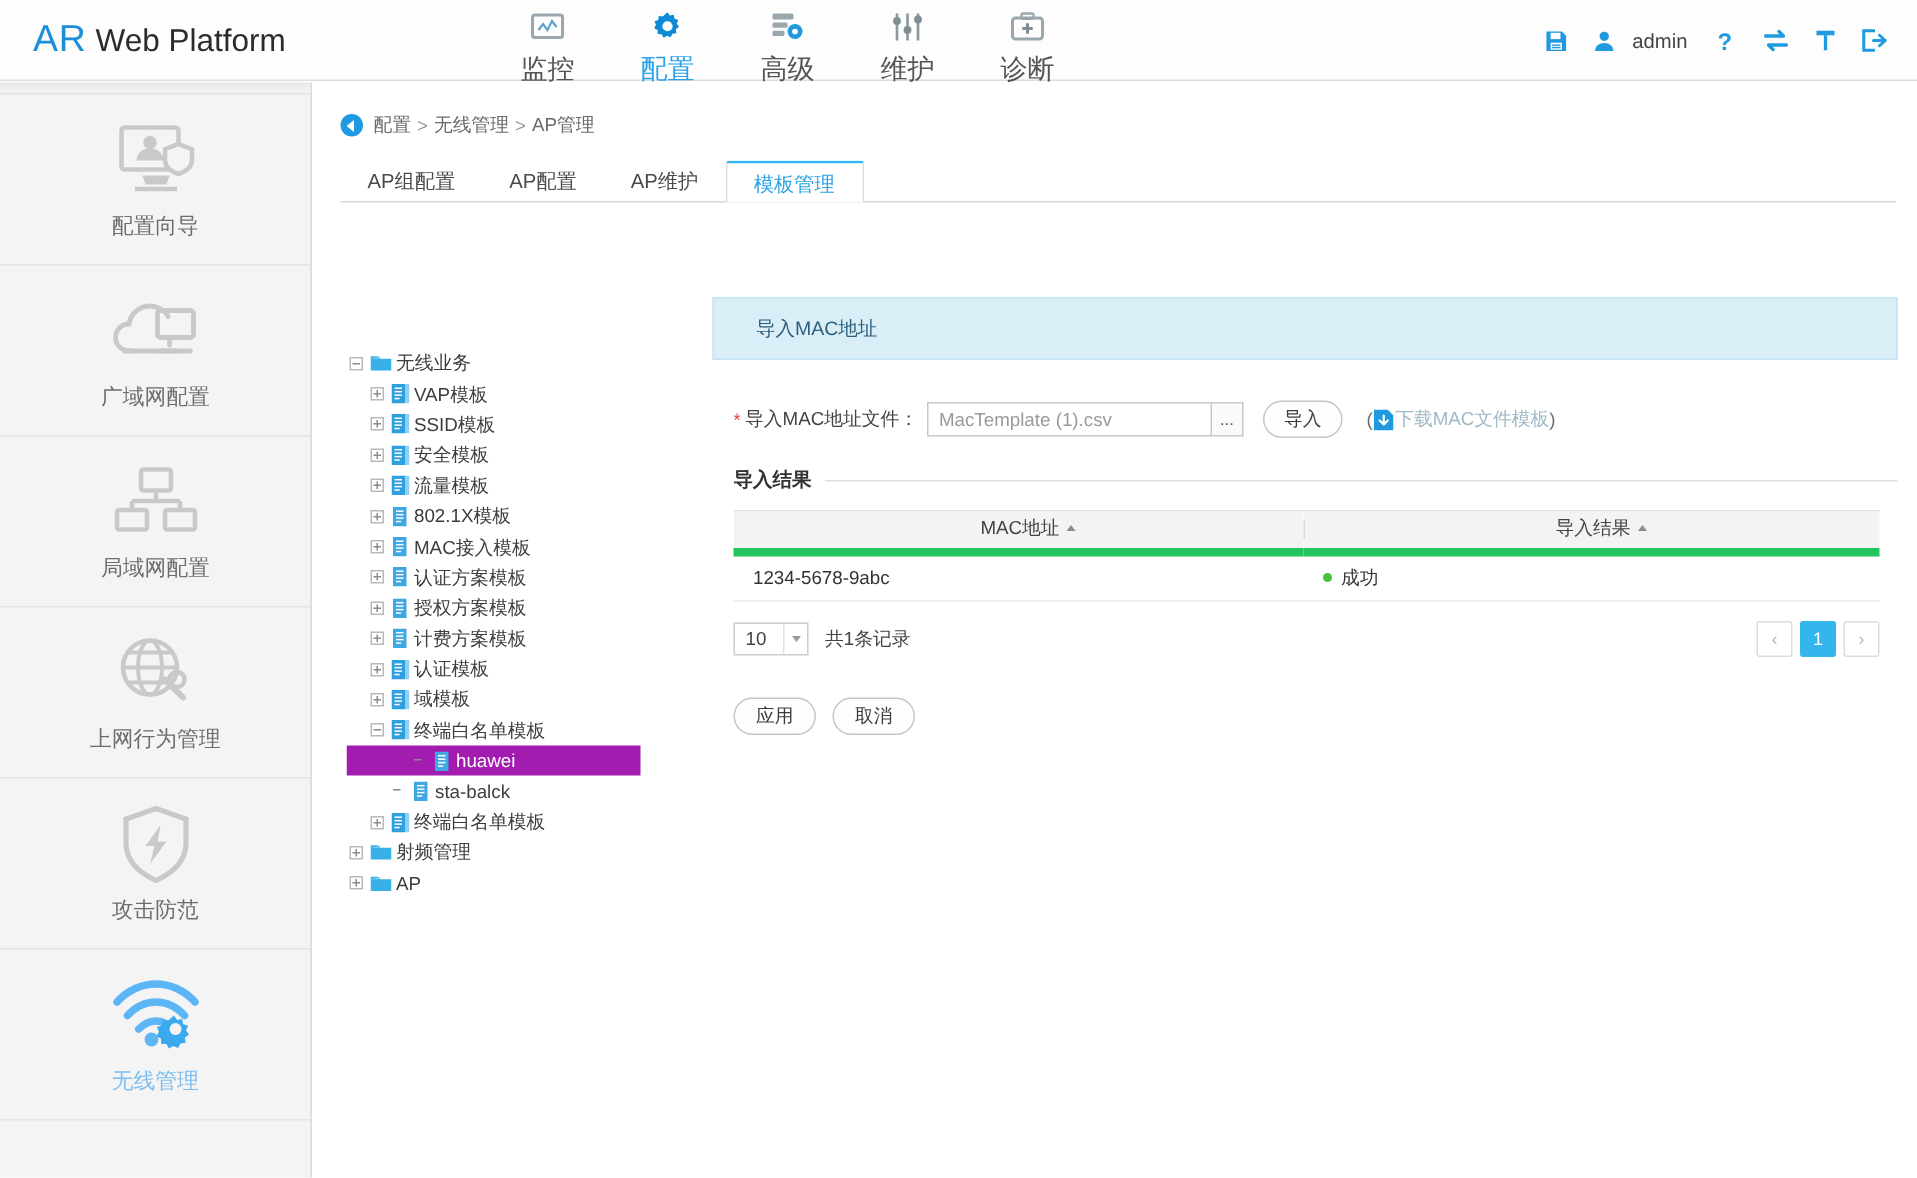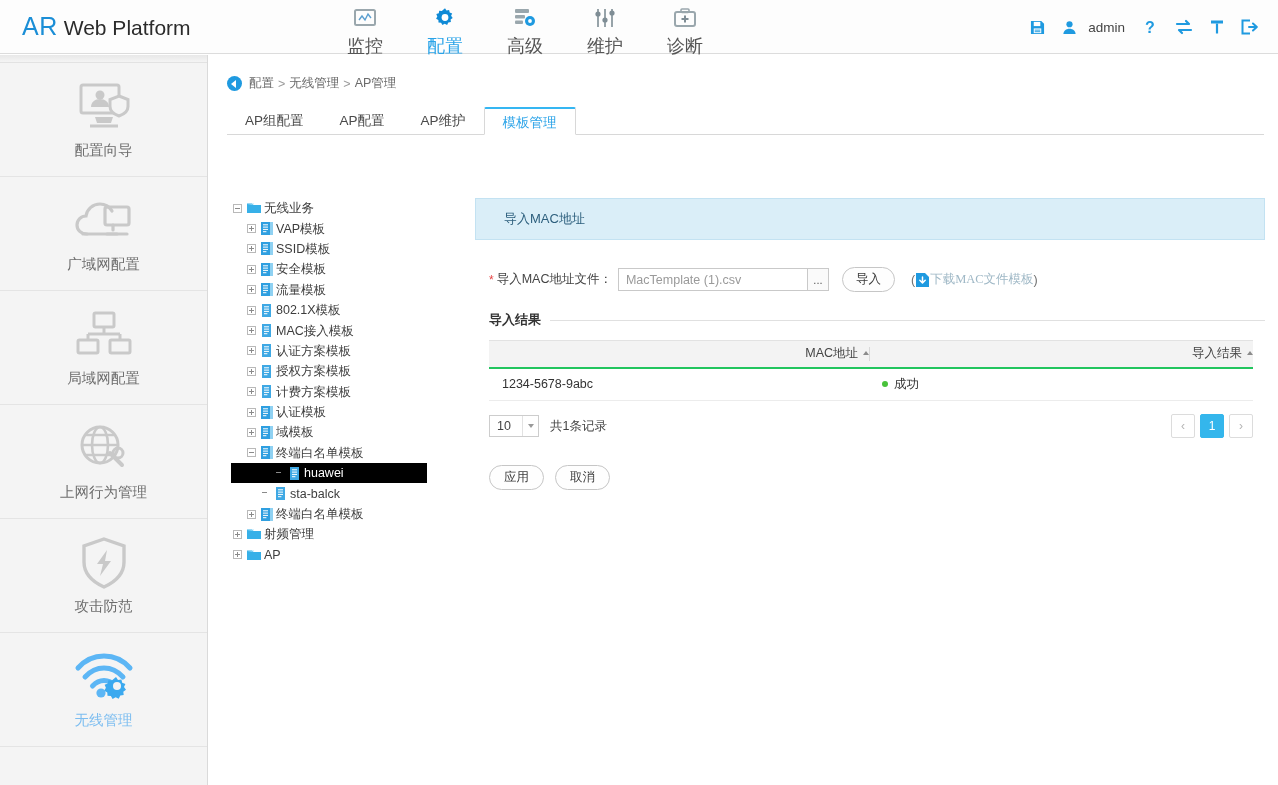--- a/index.html
+++ b/index.html
@@ -76,21 +76,21 @@
     border: 1px solid #d8d8d8; border-top: 2px solid #35b6f2; border-bottom: 1px solid #fff;
     border-radius: 2px 2px 0 0;
   }
 
   
   .tree {
     position: absolute; left: 18px; top: 143px; width: 248px; height: 620px;
     font-size: 12.5px; color: #3d3d3d; overflow: hidden;
   }
   .tnode { display: flex; align-items: center; height: 20.4px; white-space: nowrap; cursor: pointer; }
-  .tnode.sel { background: #000000; color: #fff; width: 196px; }
+  .tnode.sel { background: #a21caf; color: #fff; width: 196px; }
   .toggle {
     width: 9px; height: 9px; border: 1px solid #b9b9b9; background: #fff;
     margin-right: 5px; flex: none; position: relative; cursor: pointer;
   }
   .toggle:before { content:""; position:absolute; left:1px; top:3px; width:5px; height:1px; background:#8a8a8a; }
   .toggle.plus:after { content:""; position:absolute; left:3px; top:1px; width:1px; height:5px; background:#8a8a8a; }
   .toggle.none { border: none; background: none; }
   .ticon { margin-right: 3px; display: flex; align-items: center; flex: none; }
   .tlabel { line-height: 20px; }
 
@@ -113,33 +113,33 @@
     font-size: 11px; color: #555; line-height: 16px; cursor: pointer;
     display: flex; align-items: center; justify-content: center;
   }
   .imp-btn {
     margin-left: 13px; height: 25px; min-width: 52px; padding: 0 13px;
     border: 1px solid #c6c6c6; border-radius: 13px; background: #fefefe;
     font-size: 12.5px; color: #3c3c3c; cursor: pointer;
     display: flex; align-items: center; justify-content: center;
   }
   .dl-link { margin-left: 16px; font-size: 12.5px; color: #6f6f6f; display: flex; align-items: center; }
-  .dl-link .lnk { color: #9fb8c6; font-family: Liberation Serif, serif; }
+  .dl-link .lnk { color: #9fb8c6; }
   .dl-ico { margin: 0 1px; display:flex; }
 
   .section-title {
     display: flex; align-items: center; margin: 19px 0 0 14px; width: 776px;
     font-size: 13px; color: #333; font-weight: bold;
   }
   .section-title .rule { flex: 1; height: 1px; background: #e0e0e0; margin-left: 9px; }
 
   table.grid { margin: 11px 0 0 14px; width: 764px; border-collapse: collapse; font-size: 12.5px; }
   table.grid th {
-    background: #f3f3f3; height: 27px; text-align: right; font-weight: normal;
-    color: #444; padding-left: 13px; border-top: 1px solid #e2e2e2; border-bottom: 2px solid #22c55e;
+    background: #f3f3f3; height: 27px; text-align: center; font-weight: normal;
+    color: #444; padding-left: 13px; border-top: 1px solid #e2e2e2; border-bottom: 6px solid #22c55e;
     position: relative;
   }
   table.grid th + th:before { content:""; position:absolute; left:0; top:6px; bottom:6px; width:1px; background:#d8d8d8; }
   .sortcaret { display: inline-block; margin-left: 5px; border-left: 3.5px solid transparent; border-right: 3.5px solid transparent; border-bottom: 4px solid #8b8b8b; vertical-align: 2px; }
   table.grid td { height: 33px; padding-left: 13px; border-bottom: 1px solid #ececec; color: #333; }
   .dot { display: inline-block; width: 6px; height: 6px; border-radius: 50%; background: #48c23a; margin-right: 6px; vertical-align: 1px; }
 
   .pager { display: flex; align-items: center; margin: 13px 0 0 14px; width: 764px; font-size: 12.5px; color: #444; }
   .pagesize {
     width: 50px; height: 22px; border: 1px solid #cdcdcd; background: #fff;
@@ -362,21 +362,21 @@
   </div>
 
   <div class="tabs">
     <div class="tab">AP组配置</div>
     <div class="tab">AP配置</div>
     <div class="tab">AP维护</div>
     <div class="tab active">模板管理</div>
   </div>
 
   <div class="tree" id="tree">
-      <div class="tnode" style="padding-left: 2px;">
+      <div class="tnode" style="padding-left: 2px; margin-top: 34px;">
         <span class="toggle "></span>
         <span class="ticon">
           <svg width="14" height="12" viewBox="0 0 14 12">
             <path fill="#37b0e8" d="M0 1.5h5l1.4 1.6H14V11H0z"></path>
             <path fill="#7fd2f5" d="M0 3.1h5.6L7 1.6"></path>
           </svg>
         </span>
         <span class="tlabel">无线业务</span>
       </div>
       <div class="tnode" style="padding-left: 16px;">

